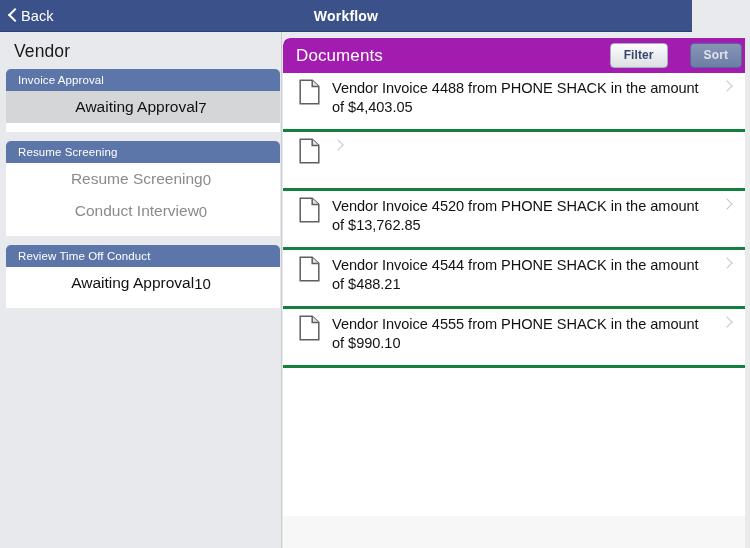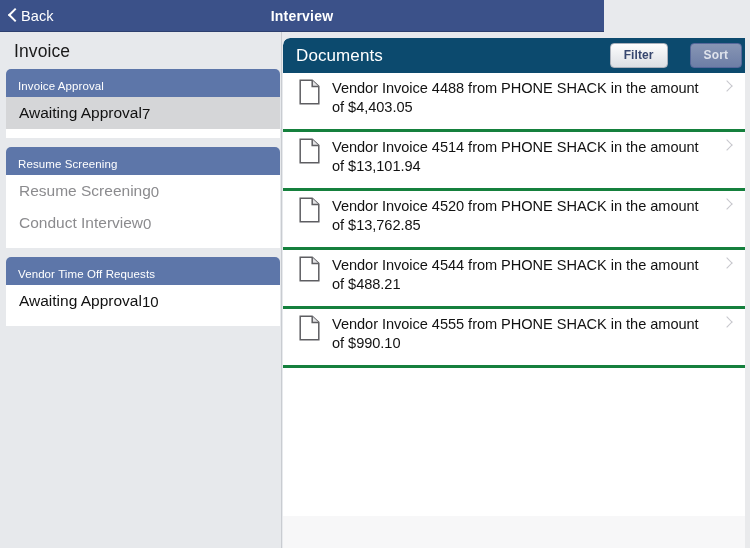--- a/index.html
+++ b/index.html
@@ -7,21 +7,21 @@
     width:750px; height:548px;
     font-family:"Liberation Sans", sans-serif;
     background:#ffffff;
     overflow:hidden;
     -webkit-font-smoothing:antialiased;
   }
   #app { position:relative; width:750px; height:548px; background:#e8eaed; }
 
   
   .navbar {
-    position:absolute; left:0; top:0; width:604px; height:32px;
+    position:absolute; left:0; top:0; width:692px; height:32px;
     background:#3b5189;
     display:flex; align-items:center;
     border-bottom:1px solid #2d3f6e;
   }
   .back-btn {
     display:flex; align-items:center; gap:4px;
     padding:0 10px 0 8px; height:32px; cursor:pointer;
   }
   .back-chevron {
     width:9px; height:15px; position:relative; display:inline-block;
@@ -48,48 +48,48 @@
   }
   .sidebar-title {
     padding:9px 0 7px 14px;
     font-size:17.5px; color:#1a1a1a; letter-spacing:.1px;
   }
   .queue-group { margin:0 2px 0 6px; }
   .group-header {
     background:#5d76a9;
     color:#ffffff;
     font-size:11.5px;
-    padding:11px 0 5px 12px;
+    padding:5px 0 5px 12px;
     border-radius:5px 5px 0 0;
     letter-spacing:.1px;
     width:274px;
   }
   .queue-body { background:#ffffff; width:274px; }
   .queue-row {
-    display:flex; align-items:center; justify-content:flex-start;
+    display:flex; align-items:center; justify-content:center;
     height:32px; padding:0 17px 0 13px;
     font-size:15.5px; color:#111;
     cursor:pointer;
   }
   .queue-row.selected { background:#d5d6d8; }
   .queue-row.dim { color:#8b8b8e; }
   .queue-row.dim .qcount { color:#8b8b8e; }
   .qcount { font-size:15px; color:#111; }
   .spacer-gap { height:9px; background:#e7e9ec; }
   .group-pad { height:9px; background:#ffffff; }
 
   
   .docpanel {
     position:absolute; left:283px; top:38px; width:467px; height:510px;
     background:#ffffff;
     border-radius:7px 0 0 0;
     overflow:hidden;
   }
   .doc-header {
-    height:35px; background:#0c4a6e;
+    height:35px; background:#a21caf;
     display:flex; align-items:center; justify-content:space-between;
     padding:0 8px 0 13px;
     border-radius:7px 0 0 0;
   }
   .doc-header-title { color:#fff; font-size:17px; letter-spacing:.1px; }
   .doc-header-actions { display:flex; gap:22px; }
   .hbtn {
     font-size:12px; font-weight:bold;
     padding:4px 13px 5px;
     border-radius:4px;
@@ -148,25 +148,25 @@
 </head>
 <body>
 
 <div id="app">
 
   <div class="navbar">
     <div class="back-btn">
       <span class="back-chevron"></span>
       <span class="back-label">Back</span>
     </div>
-    <div class="nav-title">Interview</div>
+    <div class="nav-title">Workflow</div>
   </div>
 
   <div class="sidebar">
-    <div class="sidebar-title">Invoice</div>
+    <div class="sidebar-title">Vendor</div>
     <div id="queue-groups">
         <div class="queue-group">
           <div class="group-header">Invoice Approval</div>
           <div class="queue-body">
             <div class="queue-row selected">
               <span>Awaiting Approval</span>
               <span class="qcount">7</span>
             </div>
             <div class="group-pad"></div>
           </div>
@@ -181,21 +181,21 @@
             </div>
             <div class="queue-row dim">
               <span>Conduct Interview</span>
               <span class="qcount">0</span>
             </div>
             <div class="group-pad"></div>
           </div>
         </div>
         <div class="spacer-gap"></div>
         <div class="queue-group">
-          <div class="group-header">Vendor Time Off Requests</div>
+          <div class="group-header">Review Time Off Conduct</div>
           <div class="queue-body">
             <div class="queue-row">
               <span>Awaiting Approval</span>
               <span class="qcount">10</span>
             </div>
             <div class="group-pad"></div>
           </div>
         </div>
       </div>
   </div>
@@ -219,21 +219,20 @@
           <span class="doc-text">Vendor Invoice 4488 from PHONE SHACK in the amount of $4,403.05</span>
           <span class="doc-chev"></span>
         </div>
         <div class="doc-item">
           <span class="doc-icon">
             <svg width="21" height="26" viewBox="0 0 21 26">
               <path d="M1.2 1.2 H13.2 L19.8 7.4 V24.8 H1.2 Z" fill="#ffffff" stroke="#5e5e62" stroke-width="1.5" stroke-linejoin="miter"></path>
               <path d="M13.2 1.2 V7.4 H19.8" fill="#e3e3e5" stroke="#5e5e62" stroke-width="1.5" stroke-linejoin="miter"></path>
             </svg>
           </span>
-          <span class="doc-text">Vendor Invoice 4514 from PHONE SHACK in the amount of $13,101.94</span>
           <span class="doc-chev"></span>
         </div>
         <div class="doc-item">
           <span class="doc-icon">
             <svg width="21" height="26" viewBox="0 0 21 26">
               <path d="M1.2 1.2 H13.2 L19.8 7.4 V24.8 H1.2 Z" fill="#ffffff" stroke="#5e5e62" stroke-width="1.5" stroke-linejoin="miter"></path>
               <path d="M13.2 1.2 V7.4 H19.8" fill="#e3e3e5" stroke="#5e5e62" stroke-width="1.5" stroke-linejoin="miter"></path>
             </svg>
           </span>
           <span class="doc-text">Vendor Invoice 4520 from PHONE SHACK in the amount of $13,762.85</span>

